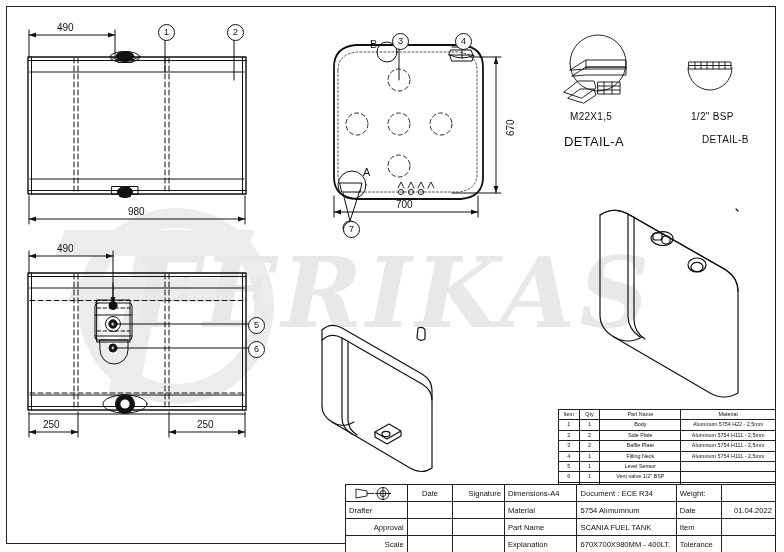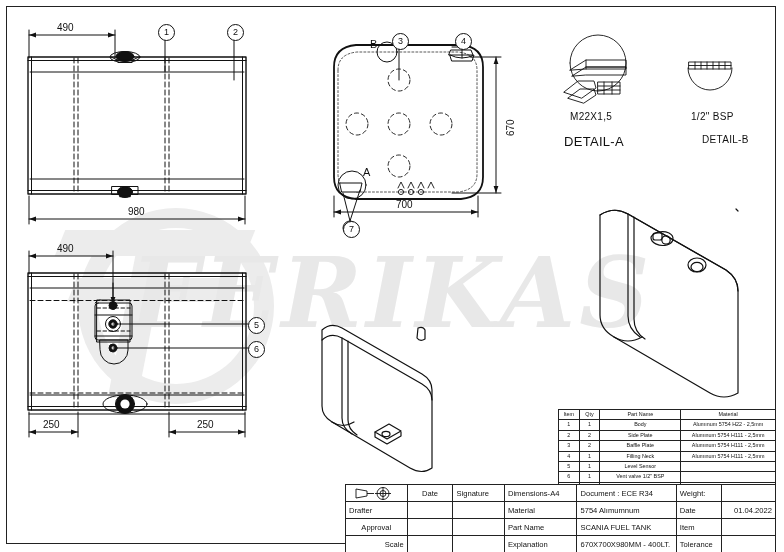--- a/index.html
+++ b/index.html
@@ -54,21 +54,21 @@
   .parts .c-name{width:82px;}
   .parts .c-mat{width:96px;}
 
   
   .title-block{position:absolute;left:345px;top:484px;width:431px;
                border-collapse:collapse;background:#fff;}
   .title-block td{border:1px solid #222;font-size:7.6px;height:16px;
         padding:0 3px;color:#111;vertical-align:middle;}
   .tb-sym{width:60px;text-align:center;}
   .tb-name{width:53px;text-align:center;font-size:7.6px;}
-  .tb-sign{width:52px;text-align:left;font-size:6.6px;margin-top:40px;}
+  .tb-sign{width:52px;text-align:right;font-size:6.6px;margin-top:40px;}
   .tb-field{width:80px;}
   .tb-val{width:112px;}
   .tb-right{width:42px;}
   .tb-rval{width:52px;text-align:right;}
   .proj-sym{display:inline-block;vertical-align:middle;}
 
   .noclick{pointer-events:none;}
 </style>
 </head>
 <body>
@@ -407,21 +407,21 @@
       <tr>
         <td class="tb-sym" style="text-align:left;">Drafter</td>
         <td class="tb-name"></td>
         <td class="tb-sign"></td>
         <td class="tb-field">Material</td>
         <td class="tb-val">5754 Alımumnum</td>
         <td class="tb-right">Date</td>
         <td class="tb-rval">01.04.2022</td>
       </tr>
       <tr>
-        <td class="tb-sym" style="text-align:center;">Approval</td>
+        <td class="tb-sym" style="text-align:right;">Approval</td>
         <td class="tb-name"></td>
         <td class="tb-sign"></td>
         <td class="tb-field">Part Name</td>
         <td class="tb-val">SCANIA FUEL TANK</td>
         <td class="tb-right">Item</td>
         <td class="tb-rval"></td>
       </tr>
       <tr>
         <td class="tb-sym" style="text-align:right;">Scale</td>
         <td class="tb-name"></td>

